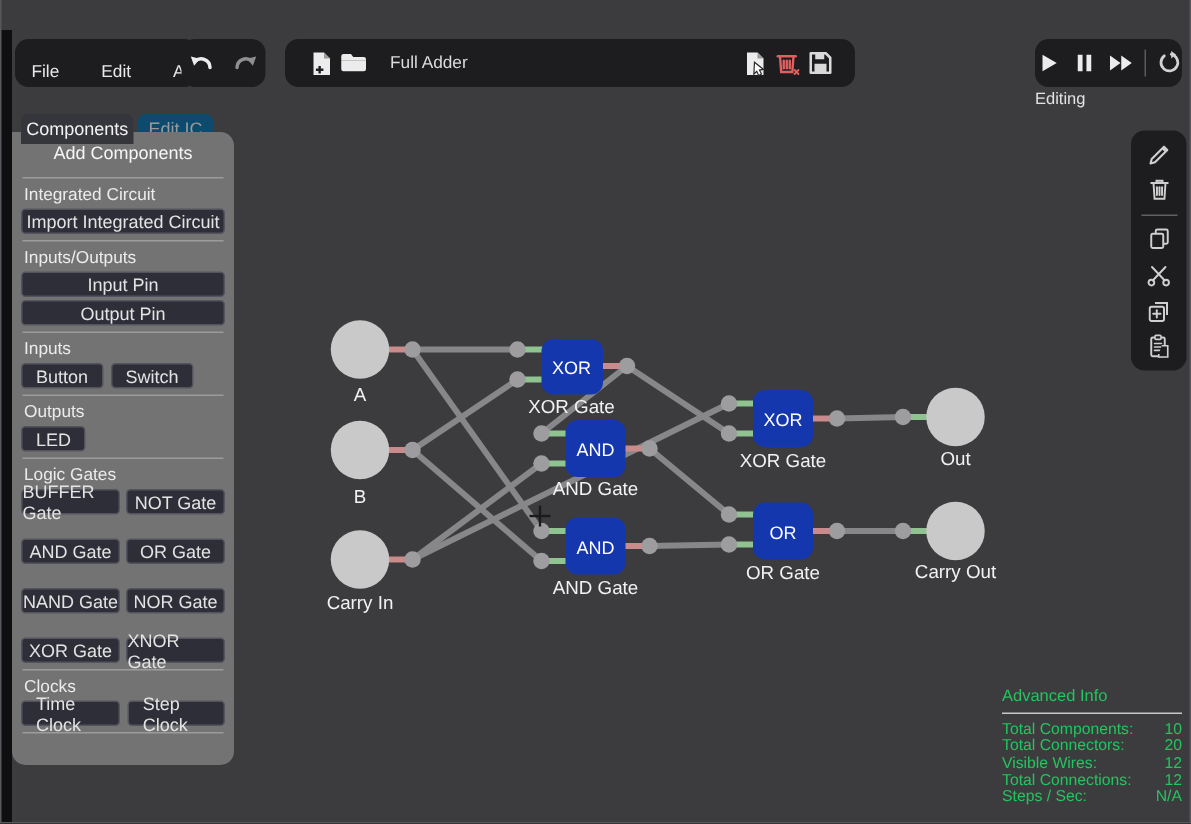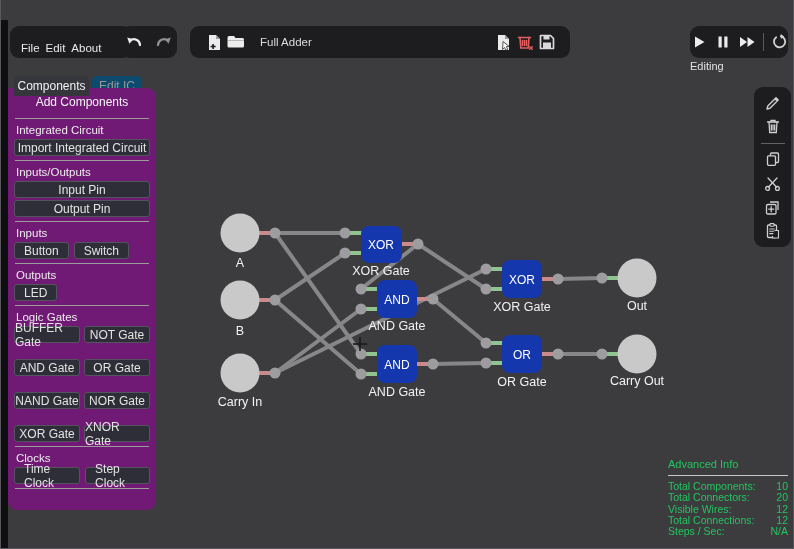--- a/index.html
+++ b/index.html
@@ -13,38 +13,38 @@
   .title-text{font-size:9.5px;color:#111;margin-left:8px;letter-spacing:.1px;}
   .win-btns{margin-left:auto;display:flex;height:100%;}
   .win-btn{width:29px;height:100%;display:flex;align-items:center;justify-content:center;}
   .win-btn svg{display:block;}
   
   .app{position:absolute;left:0;top:20px;width:794px;height:529px;background:#3c3c3f;}
   .left-strip{position:absolute;left:0;top:0;width:8px;height:529px;background:#0f0f11;}
   .panel{position:absolute;background:#1d1d20;border-radius:9px;}
   
   .menu-panel{left:10px;top:6px;width:122px;height:32px;display:flex;align-items:center;
-              gap:6px;padding:12px 0 0 11px;box-sizing:border-box;}
+              gap:28px;padding:12px 0 0 11px;box-sizing:border-box;}
   .menu-item{font-size:11.5px;color:#e9e9e9;cursor:default;}
   .undo-panel{left:121px;top:6px;width:56px;height:32px;display:flex;align-items:center;
               justify-content:center;gap:7px;}
   .file-panel{left:190px;top:6px;width:380px;height:32px;display:flex;align-items:center;
               padding:0 12px 0 13px;box-sizing:border-box;}
   .circuit-name{font-size:11.5px;color:#dcdcdc;margin-left:13px;margin-right:auto;}
   .tool-ic{display:flex;align-items:center;justify-content:center;width:22px;height:24px;}
   .play-panel{left:690px;top:6px;width:98px;height:32px;display:flex;align-items:center;
               justify-content:center;gap:6px;}
   .vsep{width:1px;height:18px;background:#5a5a5d;}
   .editing-label{position:absolute;left:690px;top:40px;font-size:11px;color:#e2e2e2;}
   
   .tab{position:absolute;top:56px;height:20px;border-radius:5px 5px 0 0;display:flex;
        align-items:center;justify-content:center;font-size:12px;}
   .tab-active{left:14px;width:75px;background:#35353c;color:#f2f2f2;z-index:3;}
   .tab-inactive{left:92px;width:50px;background:#0c4a6e;color:#9a9a9a;z-index:2;}
-  .sidebar{position:absolute;left:8px;top:68px;width:148px;height:422px;background:#701a75;
+  .sidebar{position:absolute;left:8px;top:68px;width:148px;height:422px;background:#737373;
            border-radius:0 9px 9px 9px;z-index:2;padding:4px 6px;box-sizing:border-box;
            color:#f0f0f0;}
   .sb-header{font-size:12px;text-align:center;padding:3px 0 5px 0;color:#f5f5f5;}
   .sb-sep{border:none;border-top:1px solid #9c9c9c;margin:4px 1px 5px 1px;}
   .sb-label{font-size:11.5px;color:#ececec;margin:2px 0 3px 2px;}
   .sbtn{background:#2e2e38;border:1px solid #54545e;border-radius:3px;color:#e3e3e3;
         font-size:12px;height:17px;display:flex;align-items:center;justify-content:center;
         box-sizing:border-box;cursor:default;}
   .sbtn-full{width:100%;margin-bottom:2px;}
   .sb-row{display:flex;gap:5px;margin-bottom:2px;}

